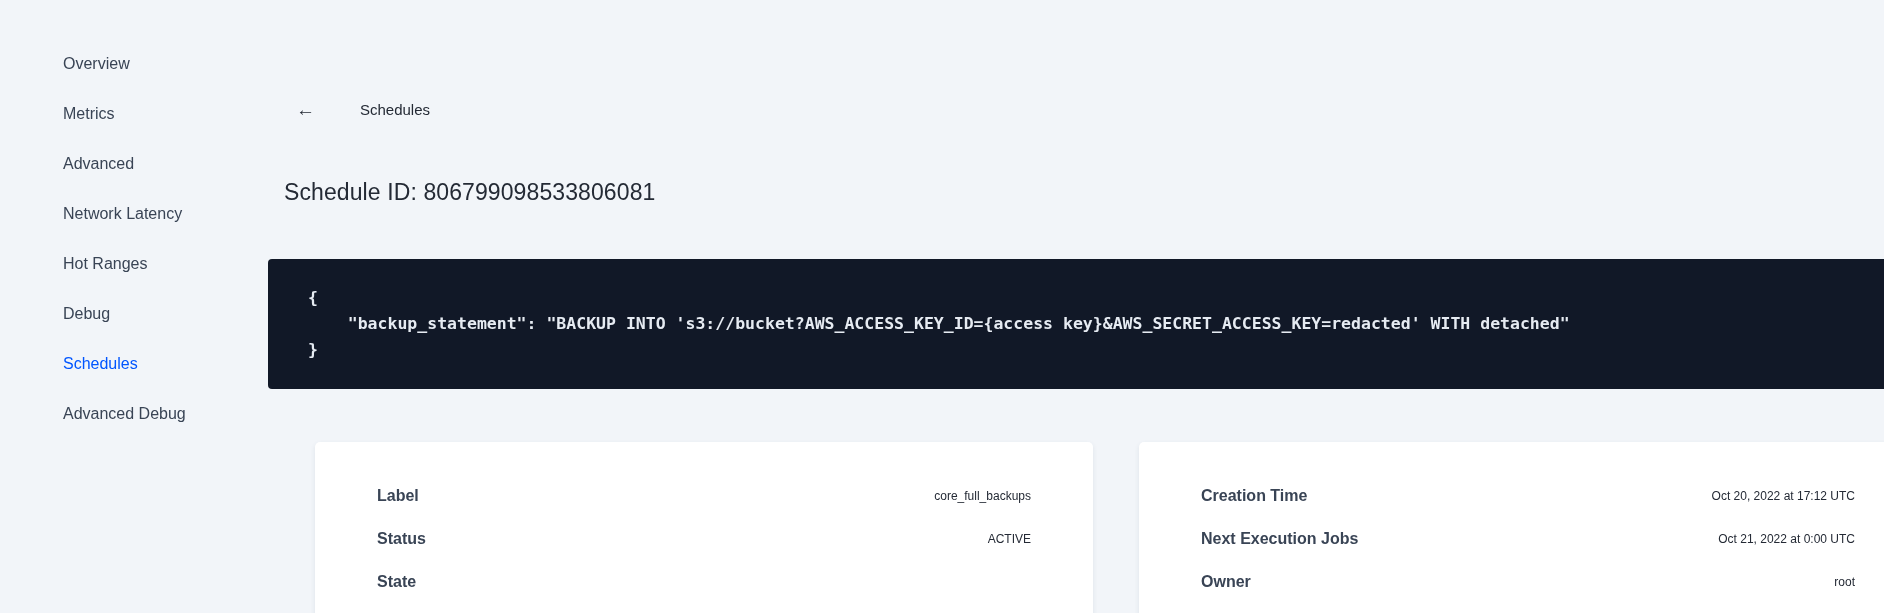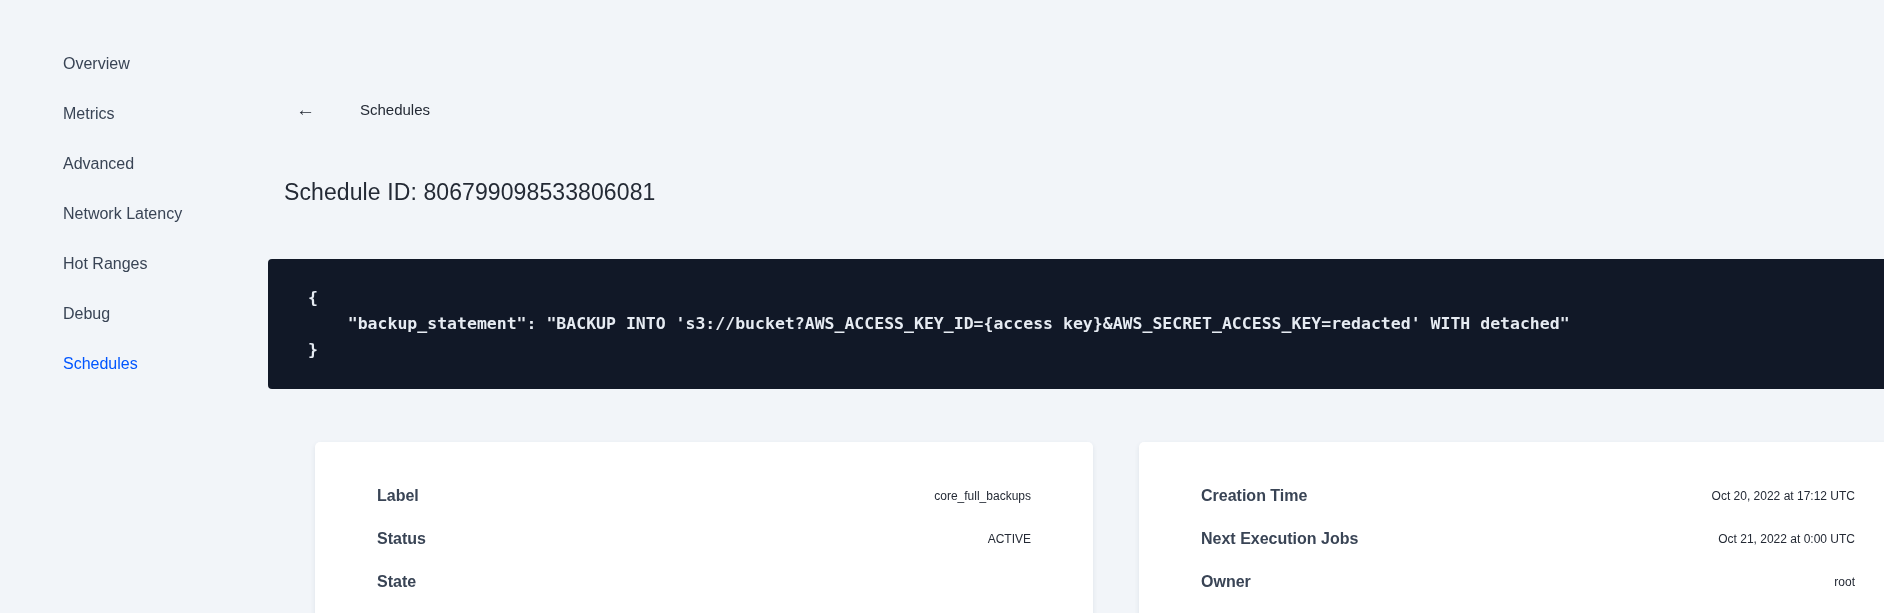--- a/index.html
+++ b/index.html
@@ -86,20 +86,21 @@
 <body>
 
 <aside class="sidebar">
   <div class="nav-item">Overview</div>
   <div class="nav-item">Metrics</div>
   <div class="nav-item">Advanced</div>
   <div class="nav-item">Network Latency</div>
   <div class="nav-item">Hot Ranges</div>
   <div class="nav-item">Debug</div>
   <div class="nav-item active">Schedules</div>
+  <div class="nav-item">Advanced Debug</div>
 </aside>
 
 <main class="content">
 
   <div class="back-link">
     <span class="back-arrow">←</span>
     <span>Schedules</span>
   </div>
 
   <h1 class="page-title">Schedule ID: 806799098533806081</h1>

